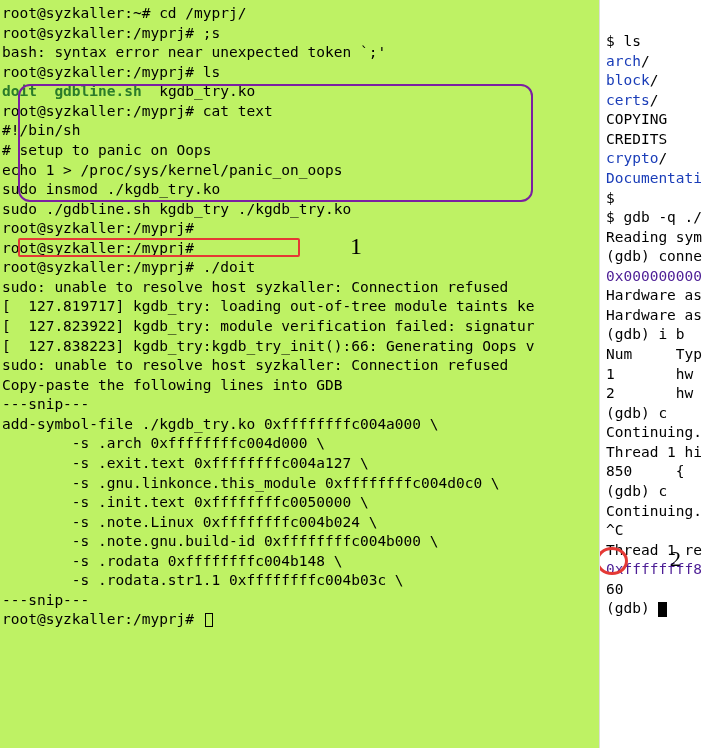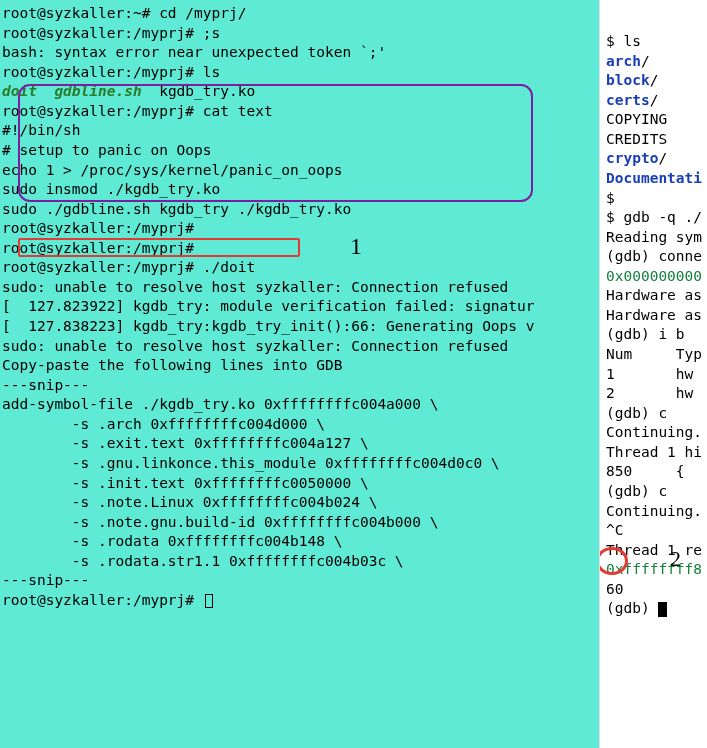--- a/index.html
+++ b/index.html
@@ -10,34 +10,34 @@
       display: flex;
       width: 707px;
       height: 748px;
       overflow: hidden;
       line-height: 1.35;
     }
     .left-pane {
       width: 600px;
       padding: 4px 2px;
       position: relative;
-      background: #5eead4;
+      background: #bef264;
       border-right: 1px solid #ddd;
     }
     .right-pane {
       width: 107px;
       padding: 4px 2px 4px 6px;
       background: #fff;
       white-space: nowrap;
       overflow: hidden;
     }
     .line { white-space: pre; font-family: monospace; }
-    .kw { color: #2a7b2a; font-weight: bold; font-style: italic; } 
-    .dir { color: #1a3db8; font-weight: bold; } 
-    .addr { color: #15803d; }
+    .kw { color: #2a7b2a; font-weight: bold; } 
+    .dir { color: #1a3db8; font-weight: normal; } 
+    .addr { color: #4c1d95; }
     .purple-box {
       position: absolute;
       border: 2.5px solid #7b1fa2;
       border-radius: 12px;
       left: 18px;
       top: 84px;
       width: 515px;
       height: 118px;
       pointer-events: none;
     }
@@ -101,20 +101,21 @@
   <div class="line"><span>root@syzkaller:/myprj# </span><span>cat text</span></div>
   <div class="line">#!/bin/sh</div>
   <div class="line"># setup to panic on Oops</div>
   <div class="line">echo 1 &gt; /proc/sys/kernel/panic_on_oops</div>
   <div class="line">sudo insmod ./kgdb_try.ko</div>
   <div class="line">sudo ./gdbline.sh kgdb_try ./kgdb_try.ko</div>
   <div class="line">root@syzkaller:/myprj#</div>
   <div class="line">root@syzkaller:/myprj#</div>
   <div class="line"><span>root@syzkaller:/myprj# </span><span>./doit</span></div>
   <div class="line">sudo: unable to resolve host syzkaller: Connection refused</div>
+  <div class="line">[  127.819717] kgdb_try: loading out-of-tree module taints ke</div>
   <div class="line">[  127.823922] kgdb_try: module verification failed: signatur</div>
   <div class="line">[  127.838223] kgdb_try:kgdb_try_init():66: Generating Oops v</div>
   <div class="line">sudo: unable to resolve host syzkaller: Connection refused</div>
   <div class="line">Copy-paste the following lines into GDB</div>
   <div class="line">---snip---</div>
   <div class="line">add-symbol-file ./kgdb_try.ko 0xffffffffc004a000 \</div>
   <div class="line">        -s .arch 0xffffffffc004d000 \</div>
   <div class="line">        -s .exit.text 0xffffffffc004a127 \</div>
   <div class="line">        -s .gnu.linkonce.this_module 0xffffffffc004d0c0 \</div>
   <div class="line">        -s .init.text 0xffffffffc0050000 \</div>

